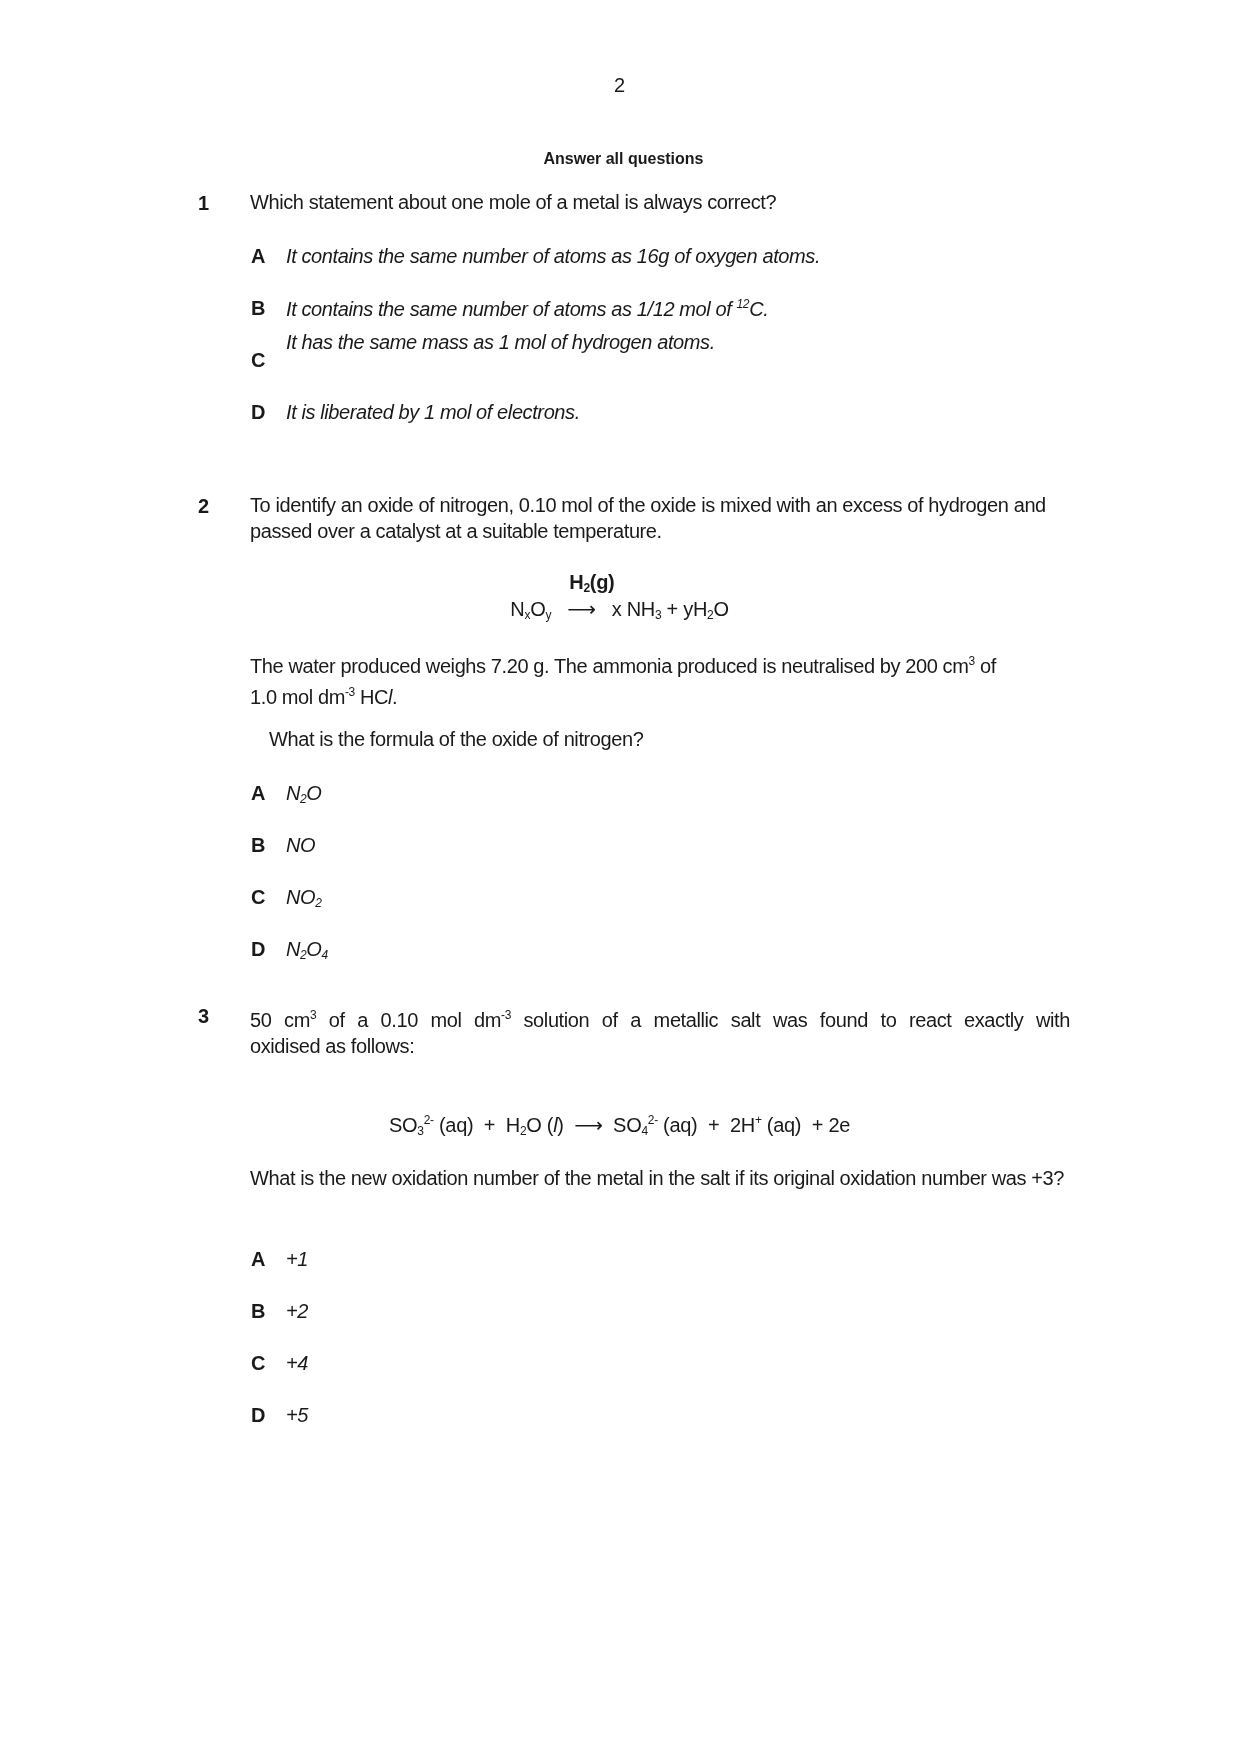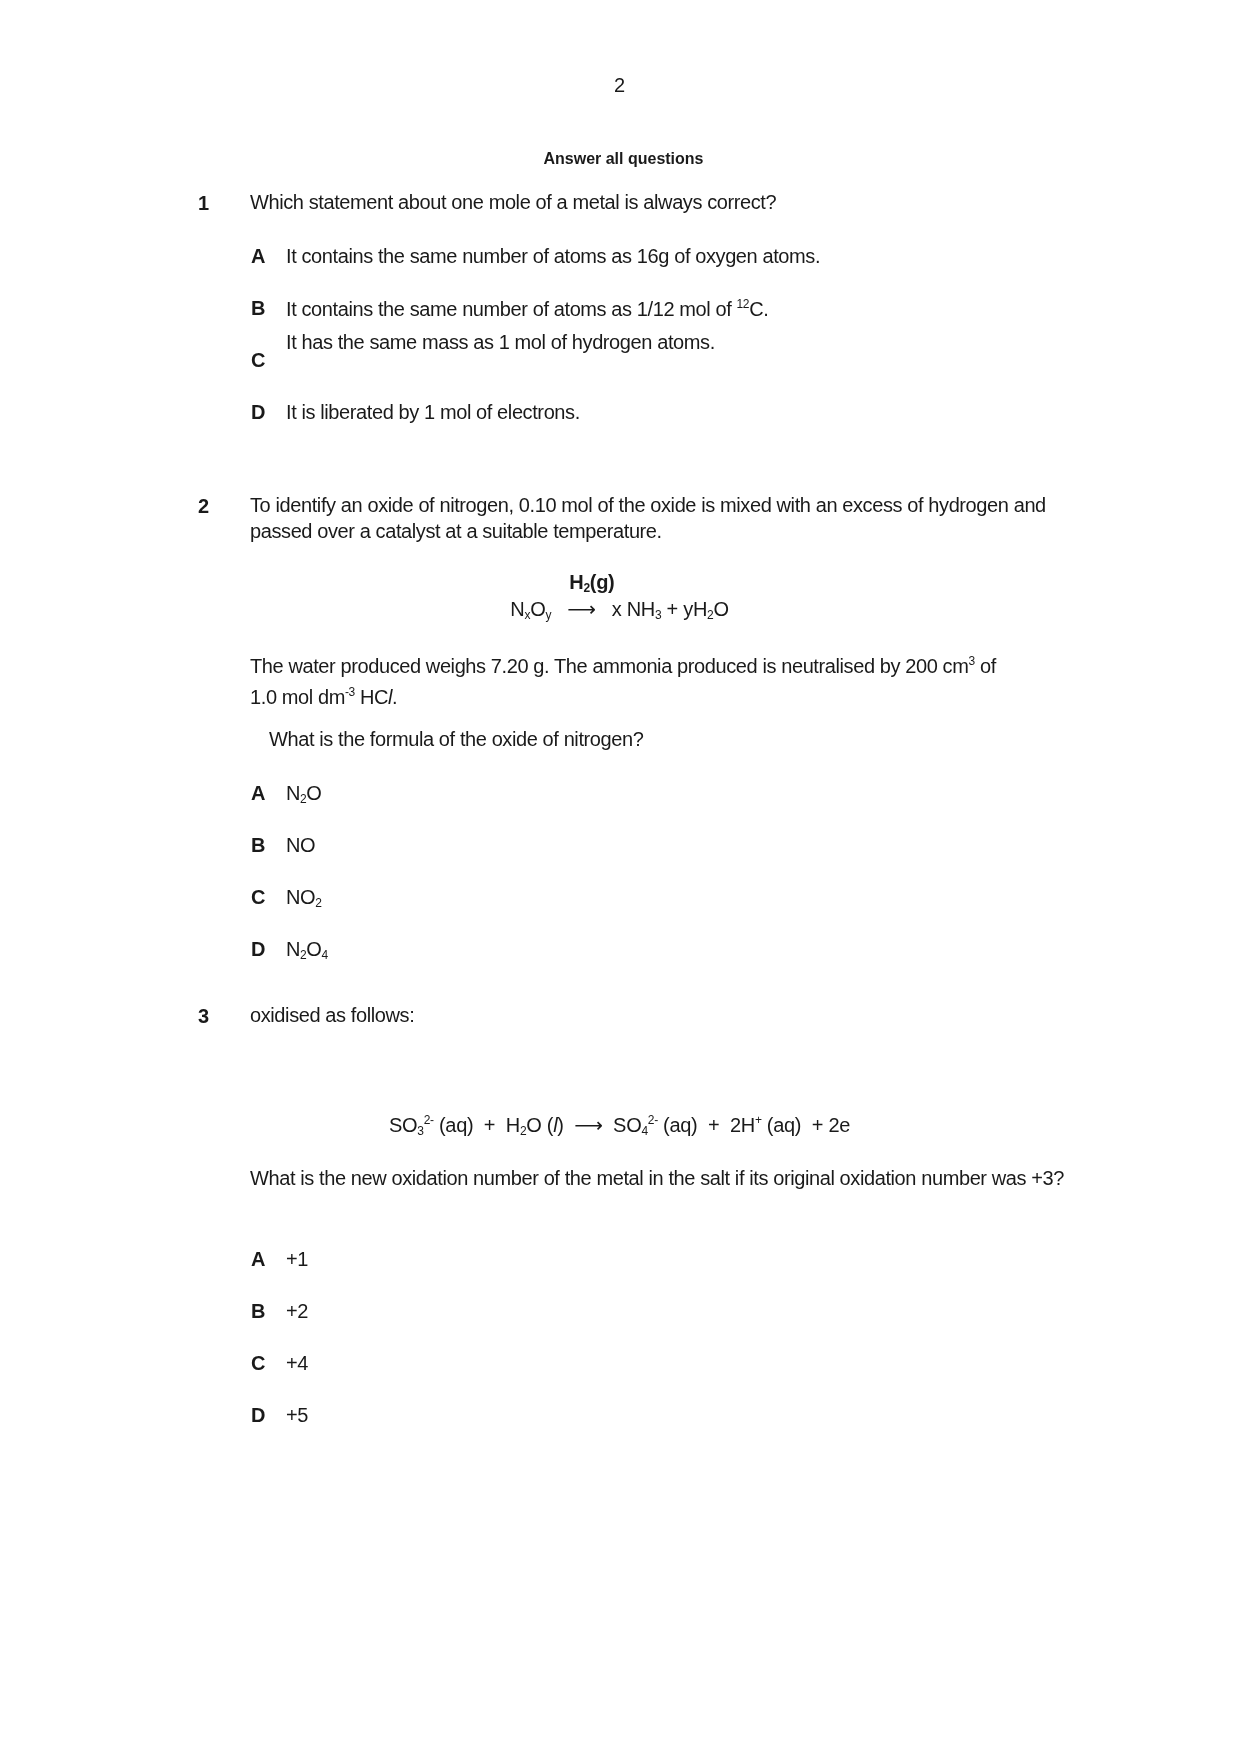--- a/index.html
+++ b/index.html
@@ -5,21 +5,21 @@
   html, body { margin: 0; padding: 0; background: #ffffff; }
   body { width: 1239px; height: 1754px; position: relative; overflow: hidden;
          font-family: "Liberation Sans", sans-serif; color: #1a1a1a; font-size: 20px; }
   .abs { position: absolute; }
   .pagenum { left: 0; width: 1239px; top: 74px; text-align: center; font-size: 20px; }
   .heading { left: 4px; width: 1239px; top: 150px; text-align: center; font-weight: bold; font-size: 16px; }
   .qnum { left: 198px; font-weight: bold; font-size: 20px; }
   .text { left: 250px; width: 820px; font-size: 20px; line-height: 26px; letter-spacing: -0.4px; }
   .justify { text-align: justify; }
   .optletter { left: 251px; font-weight: bold; font-size: 20px; }
-  .opttext { left: 286px; font-size: 20px; letter-spacing: -0.4px; }
+  .opttext { left: 286px; font-size: 20px; letter-spacing: -0.4px; font-style: italic; }
   .eq { text-align: center; font-size: 20px; letter-spacing: -0.3px; }
   sub { font-size: 12px; vertical-align: -3px; }
   sup { font-size: 12px; vertical-align: 8px; margin-top: 8px; }
   .arrow-wrap { display: inline-block; position: relative; width: 50px; text-align: center; }
   .over { position: absolute; left: -8px; top: -26px; width: 66px; text-align: right; font-weight: bold; }
   .footer { left: 54px; top: 1776px; font-family: "DejaVu Sans Mono", monospace; font-size: 22px; color: #222; }
 </style>
 </head>
 <body>
 
@@ -72,20 +72,21 @@
   <div class="abs optletter" style="top:886px;">C</div>
   <div class="abs opttext" style="top:886px;"><span>NO</span><sub>2</sub></div>
 
   <div class="abs optletter" style="top:938px;">D</div>
   <div class="abs opttext" style="top:938px;"><span>N</span><sub>2</sub><span>O</span><sub>4</sub></div>
 </div>
 
 <div>
   <div class="abs qnum" style="top:1005px;">3</div>
   <div class="abs text justify" style="top:1002px;">
+    <div style="text-align-last: justify;"><span>50 cm</span><sup>3</sup><span> of a 0.10 mol dm</span><sup>-3</sup><span> solution of a metallic salt was found to react exactly with</span></div>
     <div>oxidised as follows:</div>
   </div>
 
   <div class="abs eq" style="left:0; width:1239px; top:1113px; white-space:pre;"><span>SO</span><sub>3</sub><sup>2-</sup><span> (aq)</span><span>  +  </span><span>H</span><sub>2</sub><span>O (</span><i>l</i><span>)</span>  <span>⟶</span>  <span>SO</span><sub>4</sub><sup>2-</sup><span> (aq)</span><span>  +  </span><span>2H</span><sup>+</sup><span> (aq)</span><span>  + </span><span>2e</span></div>
 
   <div class="abs text" style="top:1165px;">What is the new oxidation number of the metal in the salt if its original oxidation number was +3?</div>
 
   <div class="abs optletter" style="top:1248px;">A</div>
   <div class="abs opttext" style="top:1248px;">+1</div>
 

